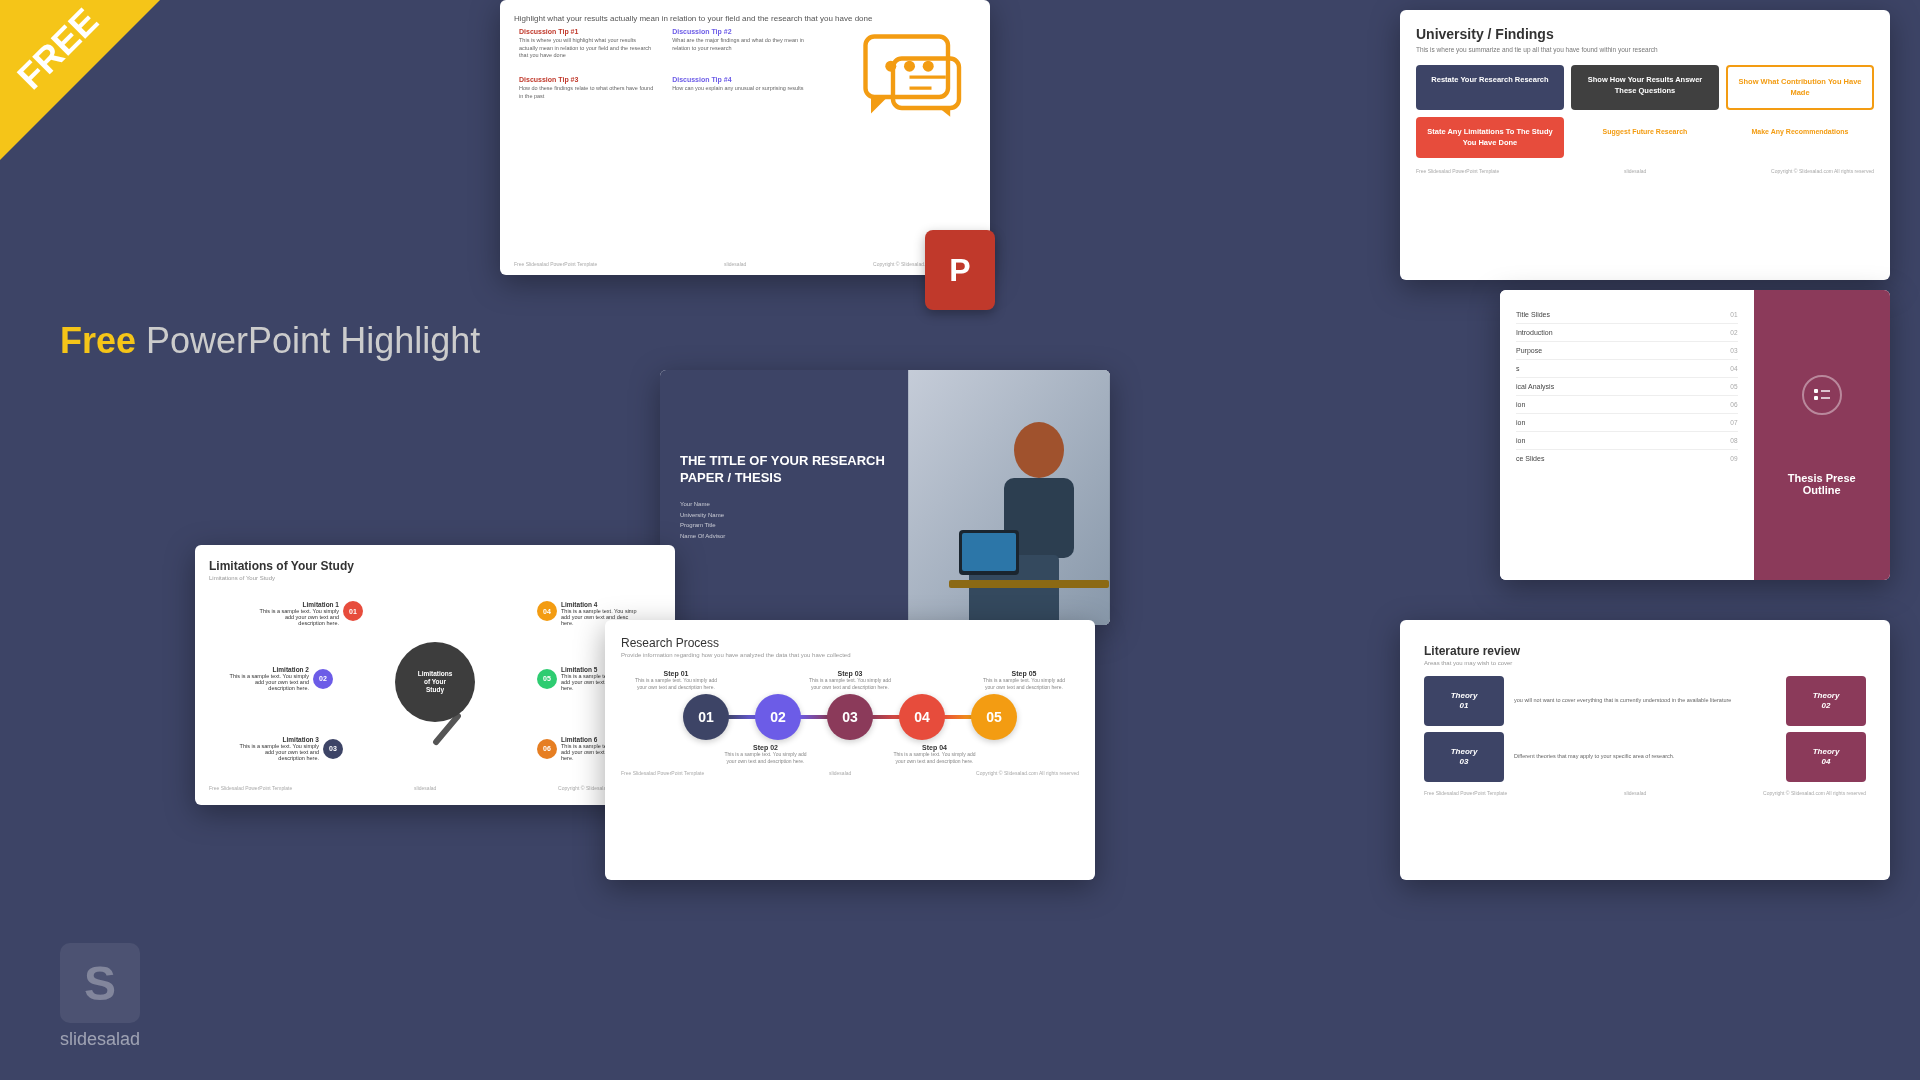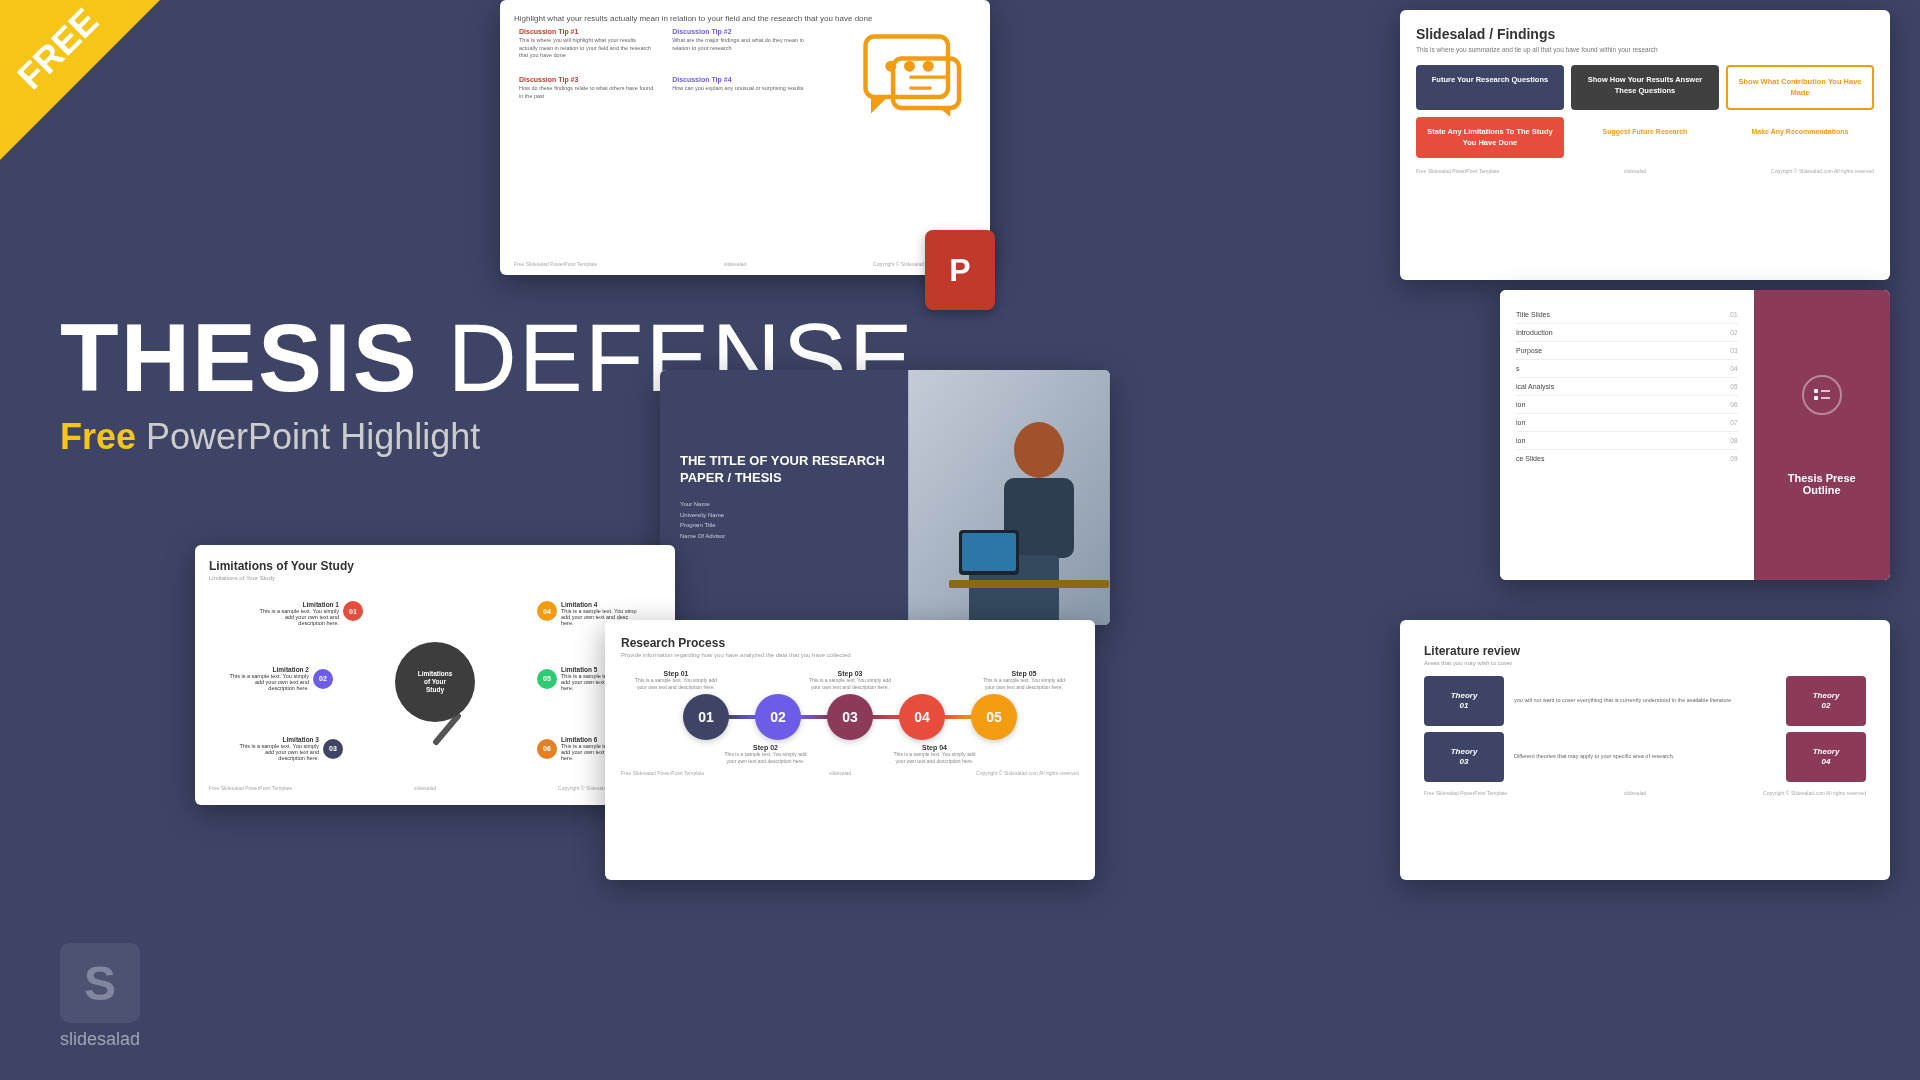--- a/index.html
+++ b/index.html
@@ -380,21 +380,21 @@
       top: 620px;
       left: 605px;
       width: 490px;
       height: 260px;
     }
     .slide-research .slide-inner {
       padding: 16px;
     }
     .research-title {
       font-size: 12px;
-      font-weight: bold;
+      font-weight: normal;
       color: #333;
       margin-bottom: 2px;
     }
     .research-sub {
       font-size: 6px;
       color: #999;
       margin-bottom: 12px;
     }
 
     
@@ -445,23 +445,20 @@
     }
 
   </style>
 </head>
 <body>
 
 <div class="free-banner"></div>
 <div class="free-text">FREE</div>
 
 <div class="main-title">
-  <h1>
-    <span>THESIS</span> <span class="defense">DEFENSE</span>
-  </h1>
   <div class="subtitle">
     <span class="free">Free</span><span> PowerPoint Highlight</span>
   </div>
 </div>
 
 <div class="slidesalad-logo">
   <div class="logo-icon">
     <span>S</span>
   </div>
   <div class="logo-text">slidesalad</div>
@@ -509,24 +506,24 @@
     </div>
   </div>
 </div>
 
 <div class="ppt-icon">
   <span>P</span>
 </div>
 
 <div class="slide-card slide-conclusions">
   <div class="slide-inner">
-    <div class="conc-title">Slidesalad / Findings</div>
+    <div class="conc-title">University / Findings</div>
     <div class="conc-sub">This is where you summarize and tie up all that you have found within your research</div>
     <div class="conc-grid">
-      <div class="conc-box blue-light">Future Your Research Questions</div>
+      <div class="conc-box blue-light">Restate Your Research Research</div>
       <div class="conc-box purple">Show How Your Results Answer These Questions</div>
       <div class="conc-box orange-border">Show What Contribution You Have Made</div>
       <div class="conc-box red">State Any Limitations To The Study You Have Done</div>
       <div class="conc-box orange-text">Suggest Future Research</div>
       <div class="conc-box orange-text2">Make Any Recommendations</div>
     </div>
     <div class="conc-footer">
       <span>Free Slidesalad PowerPoint Template</span>
       <span>slidesalad</span>
       <span>Copyright © Slidesalad.com All rights reserved</span>

